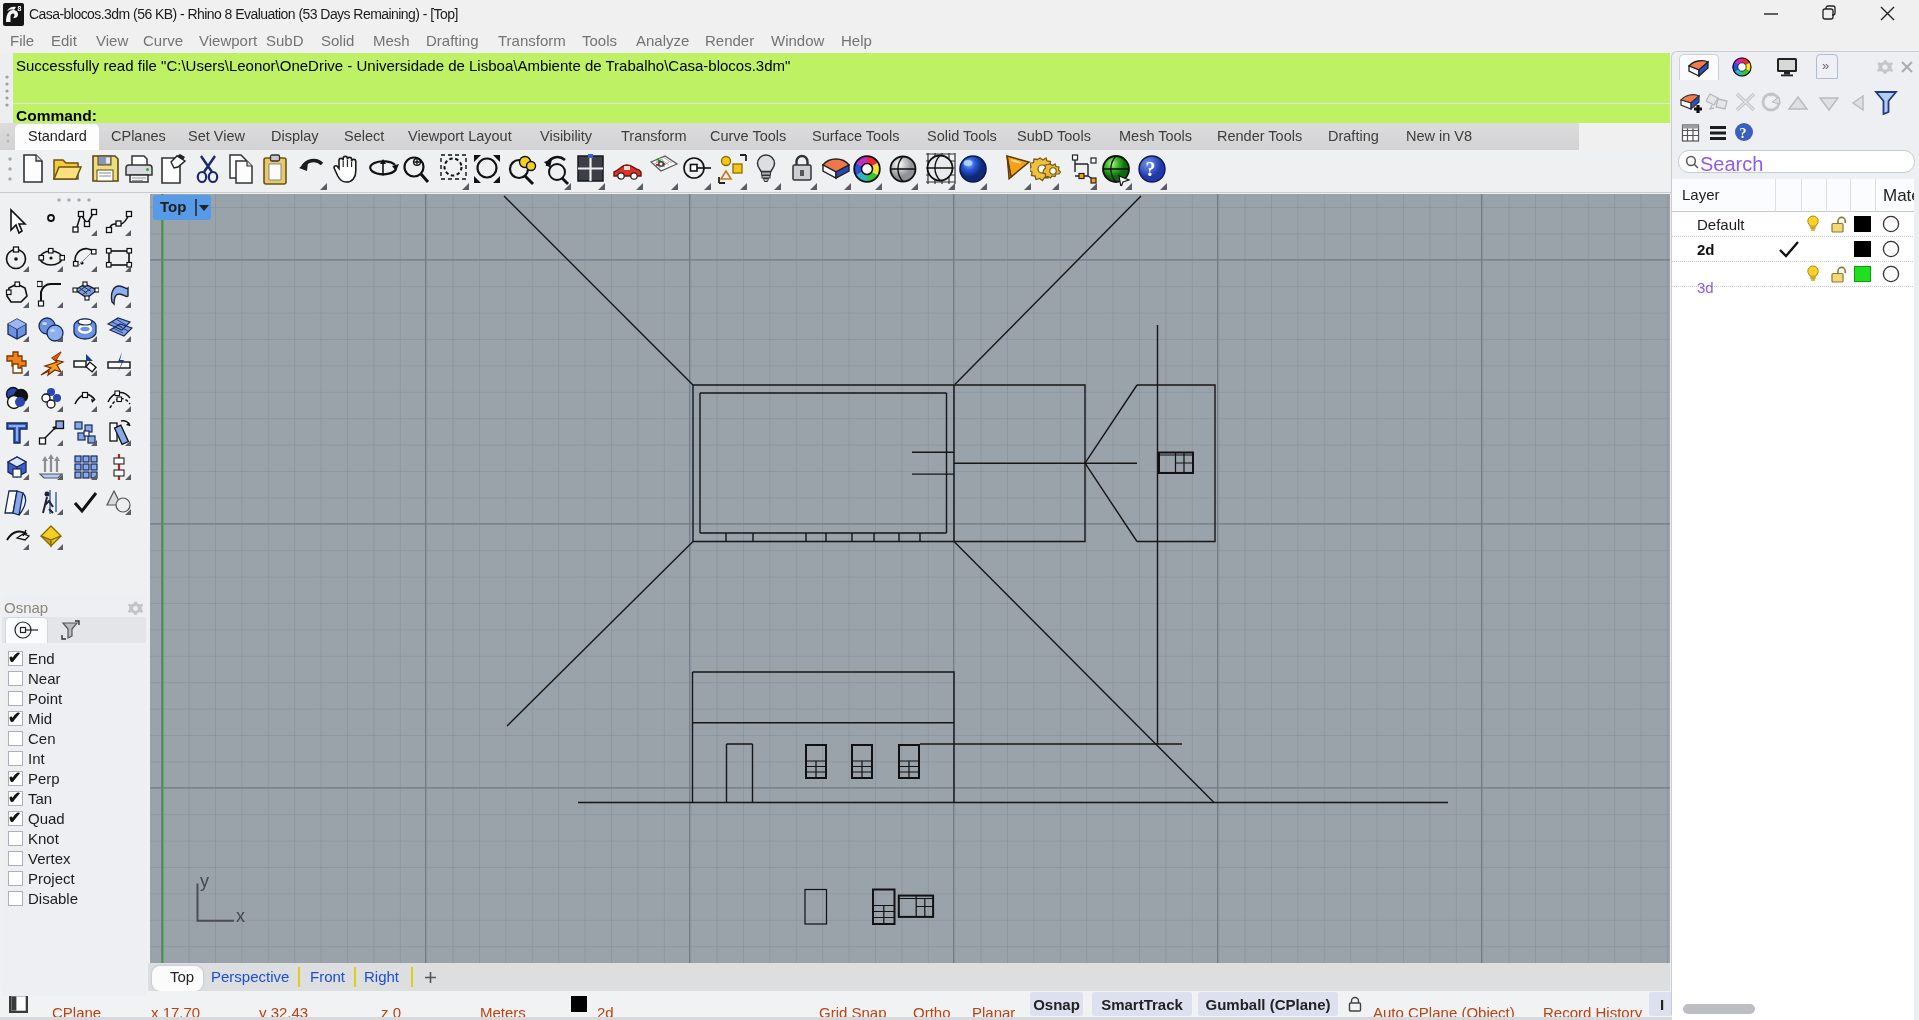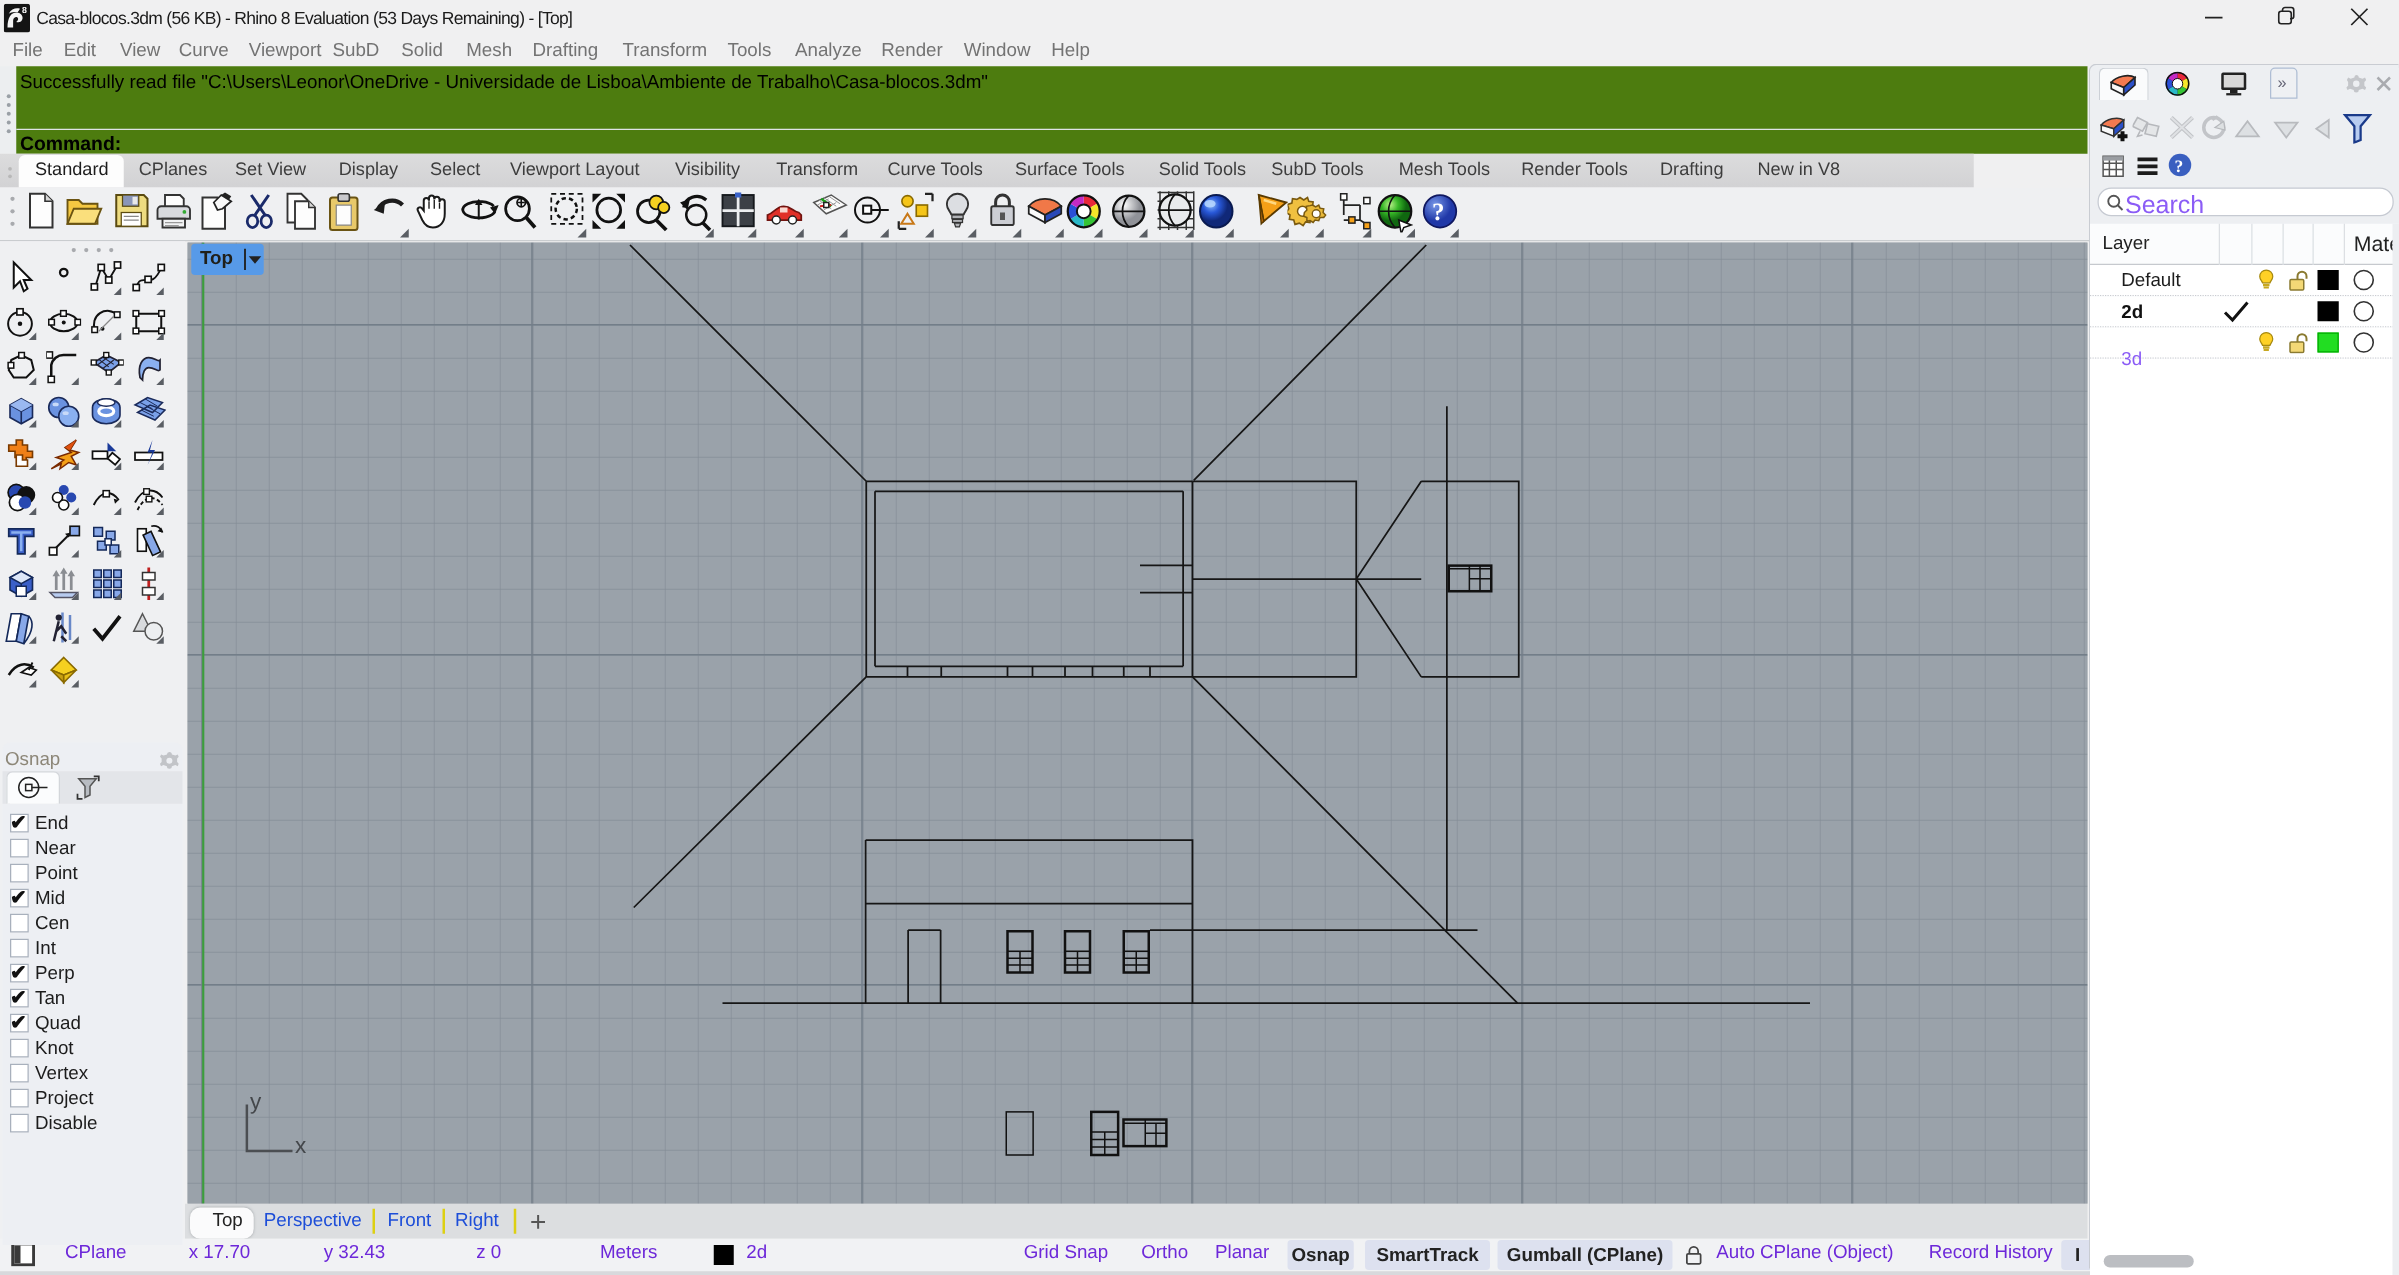--- a/index.html
+++ b/index.html
@@ -1,39 +1,39 @@
 <!DOCTYPE html>
 <html><head><meta charset="utf-8">
 <style>
 html,body{margin:0;padding:0;width:1919px;height:1020px;overflow:hidden;background:#f0f0f1;font-family:"Liberation Sans",sans-serif;}
 *{box-sizing:border-box;}
 .abs{position:absolute;}
 #titlebar{left:0;top:0;width:1919px;height:28px;background:#f0f0f1;}
 #title-text{left:29px;top:6px;font-size:14px;color:#1b1b1b;white-space:pre;letter-spacing:-0.55px;}
 #menubar{left:0;top:28px;width:1919px;height:25px;background:#f0f0f1;}
 .menu{position:absolute;top:4px;font-size:15px;color:#737373;}
-#cmdpanel{left:13px;top:53px;width:1657px;height:70px;background:#4d7c0f;}
+#cmdpanel{left:13px;top:53px;width:1657px;height:70px;background:#bef264;}
 #cmdgrip{left:0;top:53px;width:13px;height:70px;background:#eceef0;}
 #cmdline1{left:3px;top:4px;font-size:15px;color:#000;white-space:pre;}
 #cmdsep{left:0;top:50px;width:1657px;height:1px;background:#dfe3e6;}
 #cmdprompt{left:3px;top:54px;font-size:15.5px;font-weight:bold;color:#000;}
 #tabbar{left:0;top:123px;width:1579px;height:27px;background:linear-gradient(#dcdcdd,#d2d2d4);}
 .ttab{position:absolute;top:5px;font-size:14.5px;color:#3d3d3d;}
 #tabactive{left:15px;top:1px;width:84px;height:26px;background:#fdfdfd;border-radius:5px 5px 0 0;}
 #toolbar{left:0;top:150px;width:1919px;height:43px;background:#eff0f2;border-bottom:1px solid #c9cccf;}
 #sidebar{left:0;top:193px;width:148px;height:803px;background:#eff0f2;}
 #viewport{left:150px;top:194px;width:1520px;height:769px;background:#9aa2aa;}
 #vplabel{left:3px;top:1px;width:58px;height:25px;background:#579ae8;border-radius:3px;}
 #vplabel span{position:absolute;left:7px;top:3px;font-weight:bold;font-size:15px;color:#20201a;}
 #viewtabs{left:148px;top:963px;width:1522px;height:28px;background:#dcdee0;}
 .vtab{position:absolute;top:5px;font-size:15px;color:#1d4ed8;}
 #vtabactive{left:4px;top:3px;width:51px;height:25px;background:#fbfbfc;border-radius:8px;box-shadow:0 0 2px rgba(120,125,130,0.5);}
 .vsep{position:absolute;top:4px;width:2px;height:20px;background:#ddd012;}
 #statusbar{left:0;top:991px;width:1919px;height:26px;background:#f1f2f4;}
-.st{position:absolute;top:2px;font-size:15px;color:#6d28d9;}
+.st{position:absolute;top:13px;font-size:15px;color:#c2410c;}
 .stchip{position:absolute;top:1px;height:24px;background:#dde1ef;border-radius:3px;font-weight:bold;font-size:15px;color:#222;padding:4px 0 0 0;text-align:center;white-space:nowrap;}
 #bottomstrip{left:0;top:1017px;width:1919px;height:3px;background:#d8d9dc;}
 #rightpanel{left:1671px;top:51px;width:248px;height:964px;background:#edeff2;border-radius:6px 0 0 0;border-left:1px solid #c9ccd2;border-top:1px solid #c9ccd2;}
 #osnap{left:2px;top:594px;width:144px;height:402px;background:#edeff3;border-radius:6px 6px 0 0;}
 .ticon{top:2px;}
 .ck{position:absolute;left:8px;width:15px;height:15px;background:#fff;border:1px solid #a8b0bc;}
 .cklabel{position:absolute;left:28px;font-size:15px;color:#1c1c1c;}
 .ckmark{position:absolute;left:-1px;top:-4px;font-size:16px;color:#111;font-weight:bold;}
 </style></head>
 <body>

